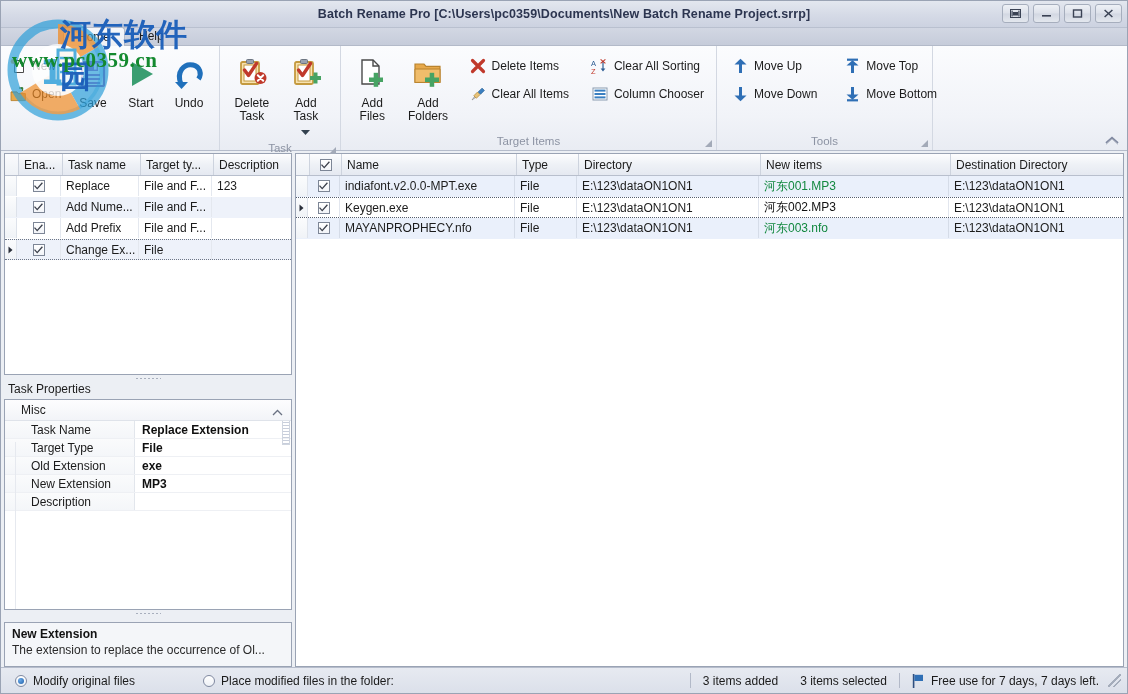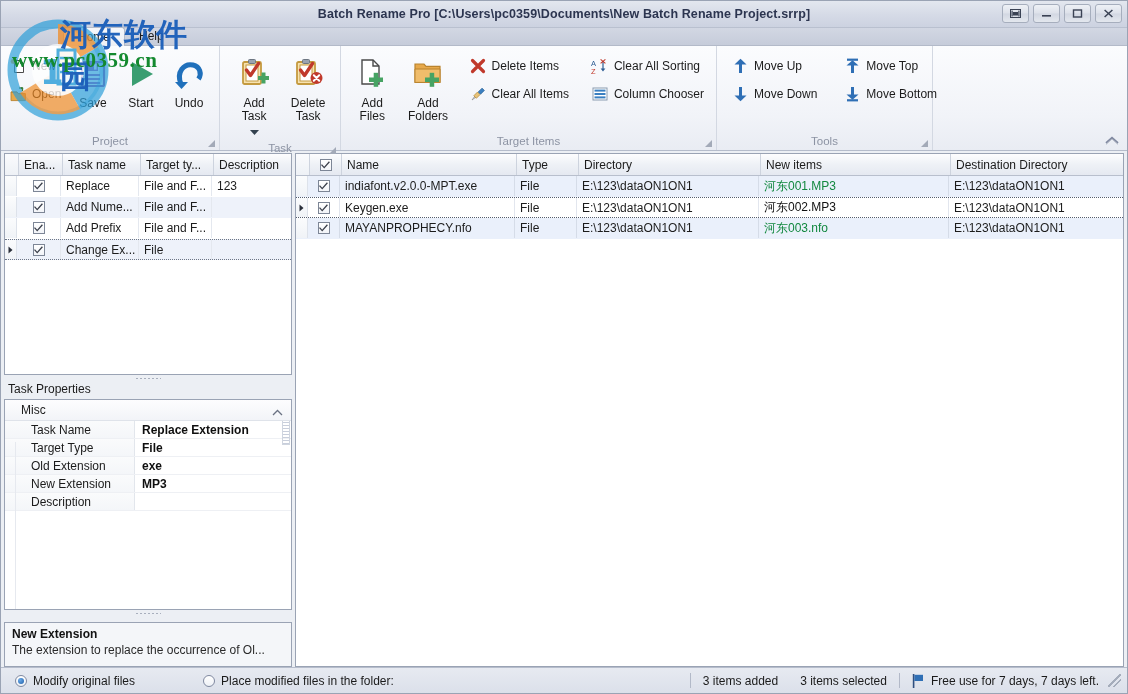--- a/index.html
+++ b/index.html
@@ -391,61 +391,55 @@
         <div class="big-btn">
           <span class="ico">
             <svg width="34" height="34" viewBox="0 0 34 34">
               <path d="M9 27 C4 15 12 6 21 8 C28 9.5 30 17 26.5 22" fill="none" stroke="#2070bb" stroke-width="5" stroke-linecap="butt"></path>
               <path d="M3 25 L16 25 L9.5 32 Z" fill="#2070bb"></path>
             </svg>
           </span>
           <span class="lbl">Undo</span>
         </div>
       </div>
-      <div class="rgroup-title">
-        <span>Project</span>
-        <svg class="dialog-launcher" viewBox="0 0 7 7">
-            <path d="M0 7 L7 7 L7 0 Z" fill="#a3aab8"></path>
-          </svg>
-      </div>
     </div>
 
     <div class="rgroup" style="width:121px">
       <div class="rgroup-body" style="justify-content:center">
+        <div class="big-btn">
+          <span class="ico">
+            <svg width="34" height="34" viewBox="0 0 34 34">
+              <rect x="6" y="5" width="18" height="22" rx="1.5" fill="#f7e2b0" stroke="#c49a3f" stroke-width="1.8"></rect>
+              <rect x="9" y="8" width="12" height="16" fill="#ffffff" stroke="#c49a3f" stroke-width="1"></rect>
+              <rect x="11.5" y="2.5" width="7" height="4" rx="1" fill="#9aa3b0" stroke="#6d7682" stroke-width="1"></rect>
+              <path d="M9.5 13 L13.5 18.5 L21.5 6.5" fill="none" stroke="#c0392b" stroke-width="3.4" stroke-linecap="round" stroke-linejoin="round"></path>
+              <circle cx="25.5" cy="21" r="6" fill="#c0392b"></circle>
+              <path d="M22.8 18.3 L28.2 23.7 M28.2 18.3 L22.8 23.7" stroke="#fff" stroke-width="2" stroke-linecap="round"></path>
+            </svg>
+          </span>
+          <span class="lbl" style="width:44px">Delete Task</span>
+        </div>
         <div class="big-btn">
           <span class="ico">
             <svg width="34" height="34" viewBox="0 0 34 34">
               <rect x="6" y="5" width="18" height="22" rx="1.5" fill="#f7e2b0" stroke="#c49a3f" stroke-width="1.8"></rect>
               <rect x="9" y="8" width="12" height="16" fill="#ffffff" stroke="#c49a3f" stroke-width="1"></rect>
               <rect x="11.5" y="2.5" width="7" height="4" rx="1" fill="#9aa3b0" stroke="#6d7682" stroke-width="1"></rect>
               <path d="M9.5 13 L13.5 18.5 L21.5 6.5" fill="none" stroke="#c0392b" stroke-width="3.4" stroke-linecap="round" stroke-linejoin="round"></path>
               <rect x="21" y="19" width="11" height="4" fill="#47a363"></rect>
               <rect x="24.5" y="15.5" width="4" height="11" fill="#47a363"></rect>
             </svg>
           </span>
           <span class="lbl">Add Task</span>
           <span style="margin-top:1px">
             <svg width="9" height="5" viewBox="0 0 9 5">
                 <path d="M0 0 L9 0 L4.5 5 Z" fill="#33414f"></path>
               </svg>
           </span>
         </div>
-        <div class="big-btn">
-          <span class="ico">
-            <svg width="34" height="34" viewBox="0 0 34 34">
-              <rect x="6" y="5" width="18" height="22" rx="1.5" fill="#f7e2b0" stroke="#c49a3f" stroke-width="1.8"></rect>
-              <rect x="9" y="8" width="12" height="16" fill="#ffffff" stroke="#c49a3f" stroke-width="1"></rect>
-              <rect x="11.5" y="2.5" width="7" height="4" rx="1" fill="#9aa3b0" stroke="#6d7682" stroke-width="1"></rect>
-              <path d="M9.5 13 L13.5 18.5 L21.5 6.5" fill="none" stroke="#c0392b" stroke-width="3.4" stroke-linecap="round" stroke-linejoin="round"></path>
-              <circle cx="25.5" cy="21" r="6" fill="#c0392b"></circle>
-              <path d="M22.8 18.3 L28.2 23.7 M28.2 18.3 L22.8 23.7" stroke="#fff" stroke-width="2" stroke-linecap="round"></path>
-            </svg>
-          </span>
-          <span class="lbl" style="width:44px">Delete Task</span>
-        </div>
       </div>
       <div class="rgroup-title">
         <span>Task</span>
         <svg class="dialog-launcher" viewBox="0 0 7 7">
             <path d="M0 7 L7 7 L7 0 Z" fill="#a3aab8"></path>
           </svg>
       </div>
     </div>
 
     <div class="rgroup" style="width:376px">

